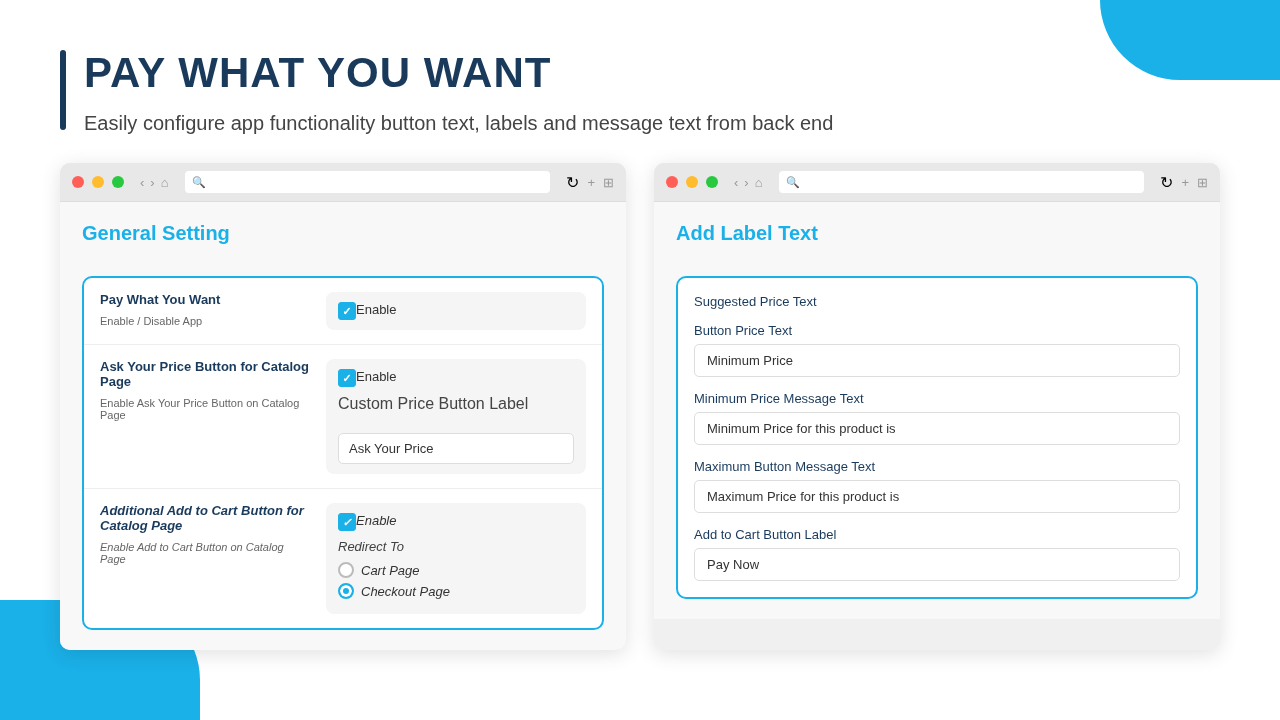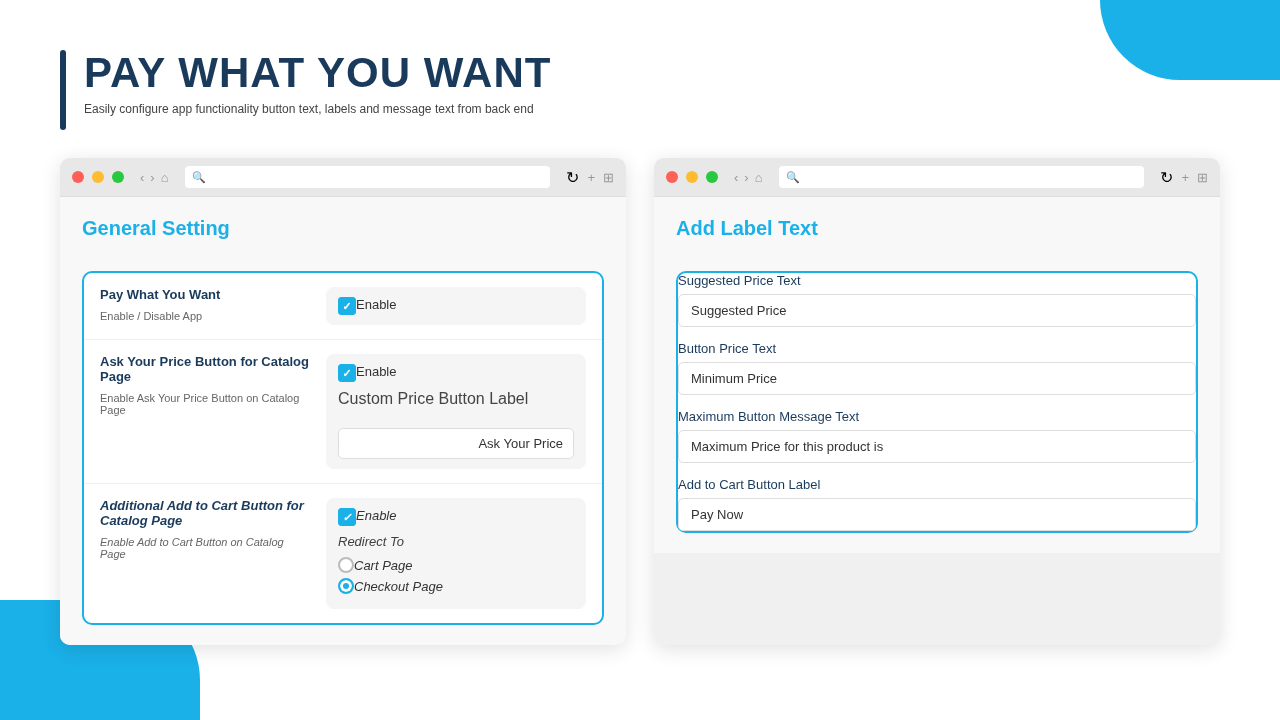--- a/index.html
+++ b/index.html
@@ -56,23 +56,23 @@
     }
     .header-text h1 {
       font-size: 42px;
       font-weight: 900;
       color: #1a3a5c;
       letter-spacing: 1px;
       text-transform: uppercase;
       line-height: 1.1;
     }
     .header-text p {
-      font-size: 12px;
+      font-size: 20px;
       color: #444;
-      margin-top: 6px;
+      margin-top: 16px;
     }
 
     
     .panels {
       display: flex;
       gap: 28px;
     }
 
     
     .browser-window {
@@ -230,32 +230,32 @@
     }
 
     .text-input-field {
       width: 100%;
       background: #fff;
       border: 1px solid #ddd;
       border-radius: 5px;
       padding: 7px 10px;
       font-size: 13px;
       color: #333;
-      text-align: right;
     }
 
     
     .redirect-label {
       font-size: 13px;
       color: #404040;
       margin-bottom: 8px;
     }
     .radio-row {
       display: flex;
       align-items: flex-end;
+      gap: 7px;
       margin-bottom: 5px;
     }
     .radio-custom {
       width: 16px;
       height: 16px;
       border-radius: 50%;
       border: 2px solid #bbb;
       background: #fff;
       flex-shrink: 0;
     }
@@ -267,20 +267,21 @@
     .radio-label {
       font-size: 13px;
       color: #333;
     }
 
     
     .label-form {
       border: 2px solid #1ab0e8;
       border-radius: 10px;
       background: #fff;
+      padding: 16px;
     }
 
     .form-field {
       margin-bottom: 14px;
     }
     .form-field:last-child {
       margin-bottom: 0;
     }
     .form-field-label {
       font-size: 13px;
@@ -411,28 +412,31 @@
           <span>+</span>
           <span>⊞</span>
         </div>
       </div>
       <div class="panel-content">
         <div class="panel-title">Add Label Text</div>
         <div class="label-form">
 
           <div class="form-field">
             <div class="form-field-label">Suggested Price Text</div>
-            <input class="form-field-input" type="text" value="Suggested Price" style="">
           </div>
 
           <div class="form-field">
             <div class="form-field-label">Button Price Text</div>
             <input class="form-field-input" type="text" value="Minimum Price" style="">
           </div>
 
+          <div class="form-field">
+            <div class="form-field-label">Minimum Price Message Text</div>
+            <input class="form-field-input" type="text" value="Minimum Price for this product is" style="">
+          </div>
 
           <div class="form-field">
             <div class="form-field-label">Maximum Button Message Text</div>
             <input class="form-field-input" type="text" value="Maximum Price for this product is" style="">
           </div>
 
           <div class="form-field">
             <div class="form-field-label">Add to Cart Button Label</div>
             <input class="form-field-input" type="text" value="Pay Now" style="">
           </div>

